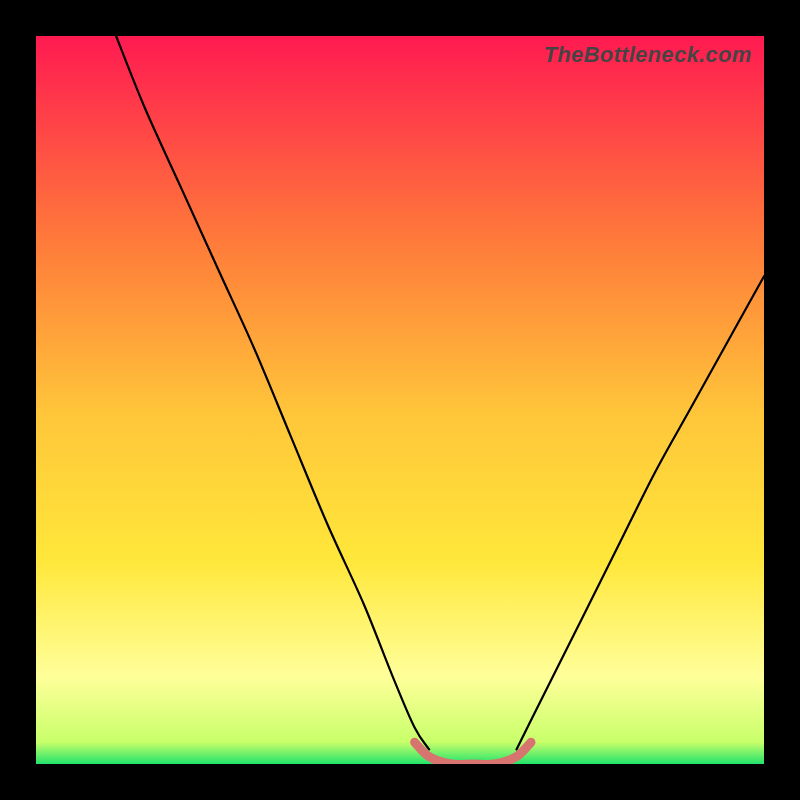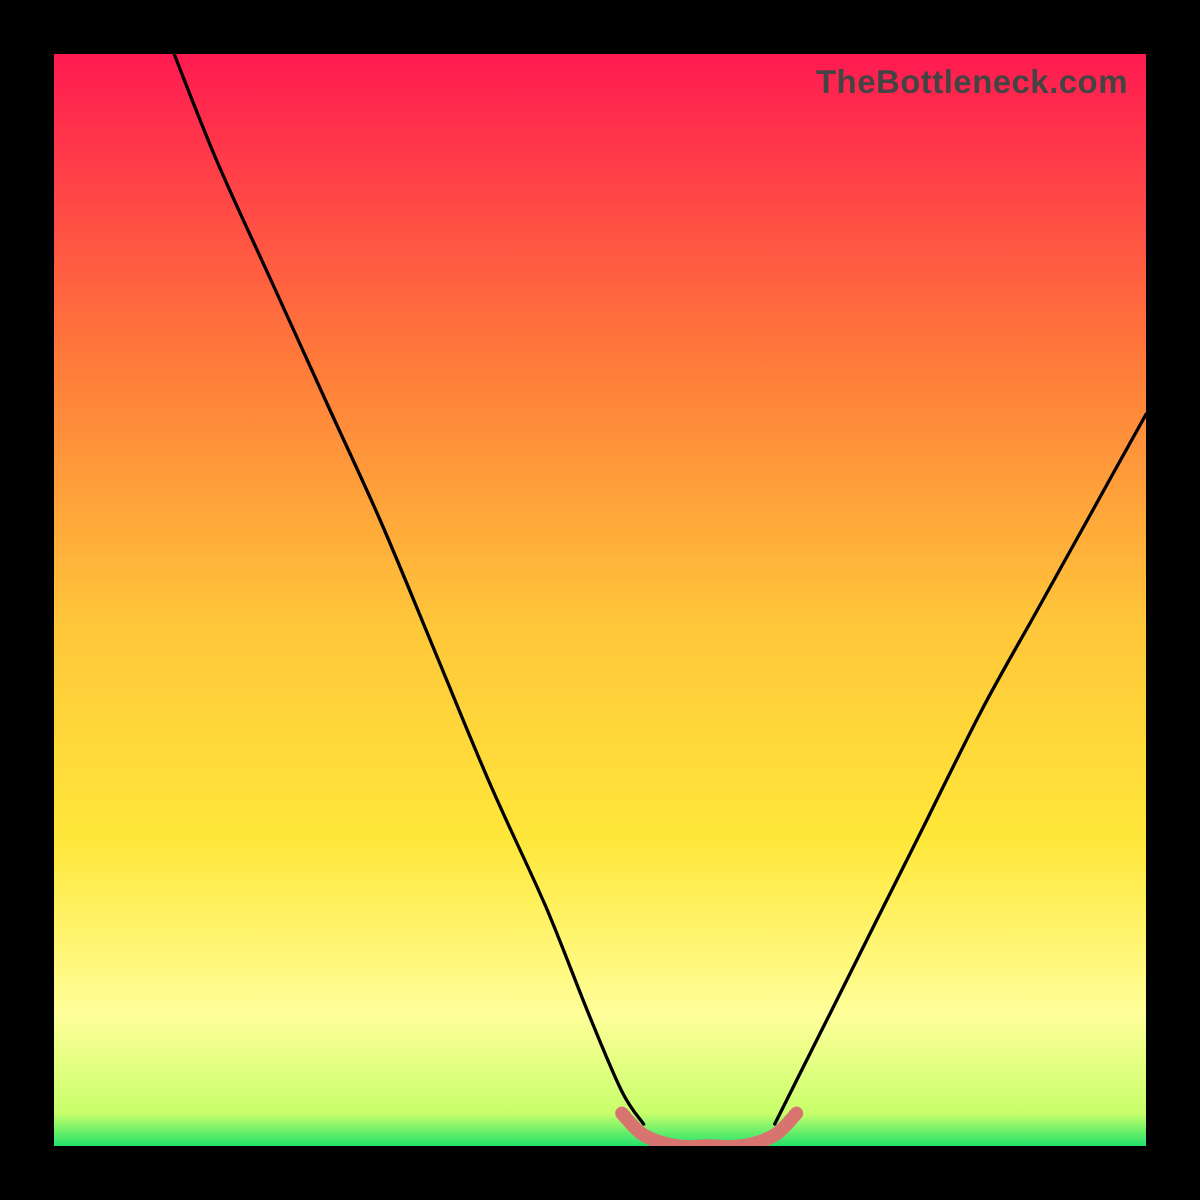--- a/index.html
+++ b/index.html
@@ -25,20 +25,21 @@
   }
   .watermark {
     position: absolute;
     top: 6px;
     right: 12px;
     color: #444;
     font-size: 22px;
     font-weight: 600;
     letter-spacing: 0.3px;
     z-index: 10;
+    font-style: italic;
   }
   svg.curves {
     position: absolute;
     inset: 0;
     z-index: 5;
   }
 </style>
 </head>
 <body>
 

